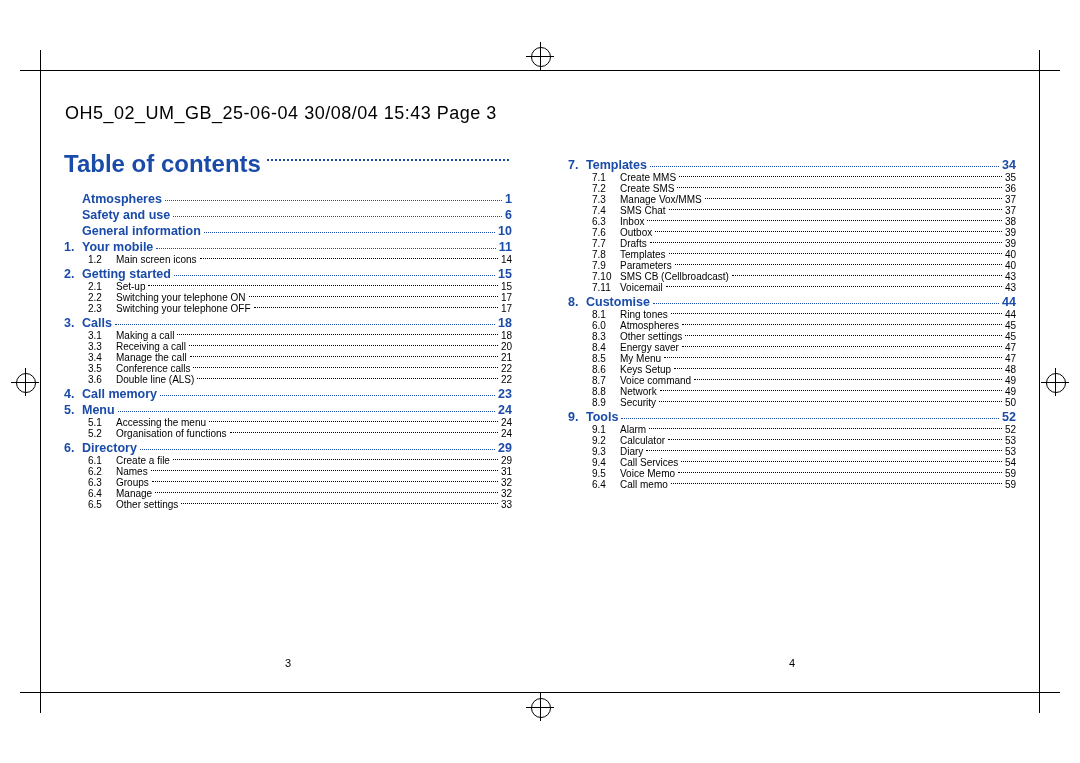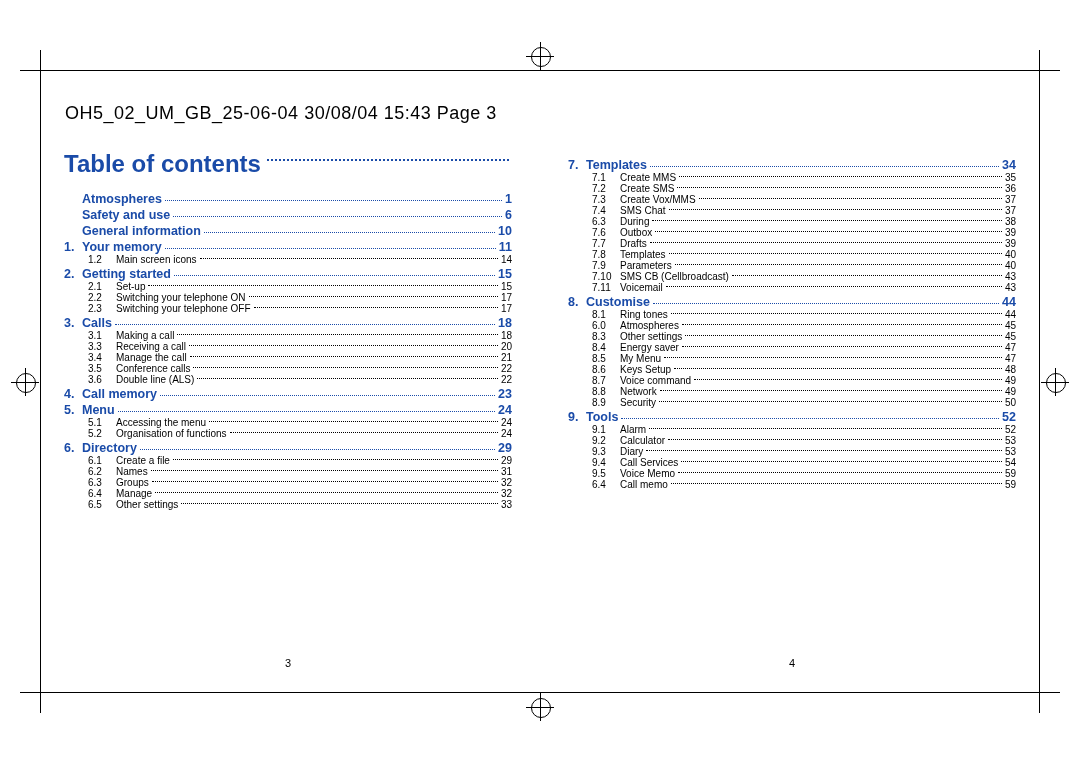--- a/index.html
+++ b/index.html
@@ -163,21 +163,21 @@
     <span class="pg">6</span>
   </div>
         <div class="rowL1">
     <span class="num1"></span>
     <span class="lbl">General information</span>
     <span class="dots"></span>
     <span class="pg">10</span>
   </div>
         <div class="rowL1">
     <span class="num1">1.</span>
-    <span class="lbl">Your memory</span>
+    <span class="lbl">Your mobile</span>
     <span class="dots"></span>
     <span class="pg">11</span>
   </div>
         <div class="rowL2">
     <span class="num2">1.2</span>
     <span class="lbl">Main screen icons</span>
     <span class="dots"></span>
     <span class="pg">14</span>
   </div>
         <div class="rowL1">
@@ -319,33 +319,33 @@
     <span class="pg">35</span>
   </div>
         <div class="rowL2">
     <span class="num2">7.2</span>
     <span class="lbl">Create SMS</span>
     <span class="dots"></span>
     <span class="pg">36</span>
   </div>
         <div class="rowL2">
     <span class="num2">7.3</span>
-    <span class="lbl">Create Vox/MMS</span>
+    <span class="lbl">Manage Vox/MMS</span>
     <span class="dots"></span>
     <span class="pg">37</span>
   </div>
         <div class="rowL2">
     <span class="num2">7.4</span>
     <span class="lbl">SMS Chat</span>
     <span class="dots"></span>
     <span class="pg">37</span>
   </div>
         <div class="rowL2">
     <span class="num2">6.3</span>
-    <span class="lbl">During</span>
+    <span class="lbl">Inbox</span>
     <span class="dots"></span>
     <span class="pg">38</span>
   </div>
         <div class="rowL2">
     <span class="num2">7.6</span>
     <span class="lbl">Outbox</span>
     <span class="dots"></span>
     <span class="pg">39</span>
   </div>
         <div class="rowL2">

